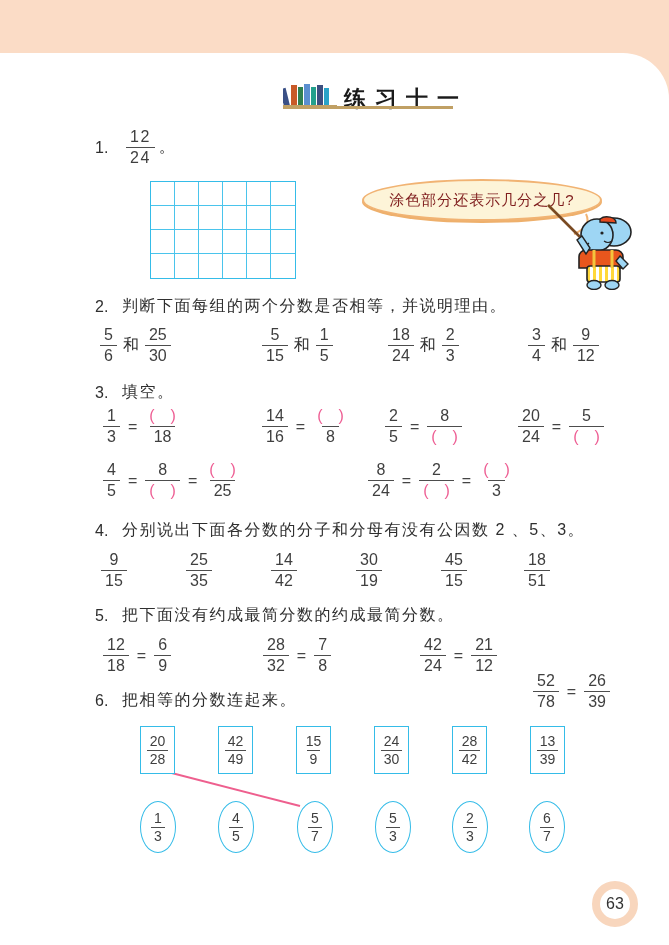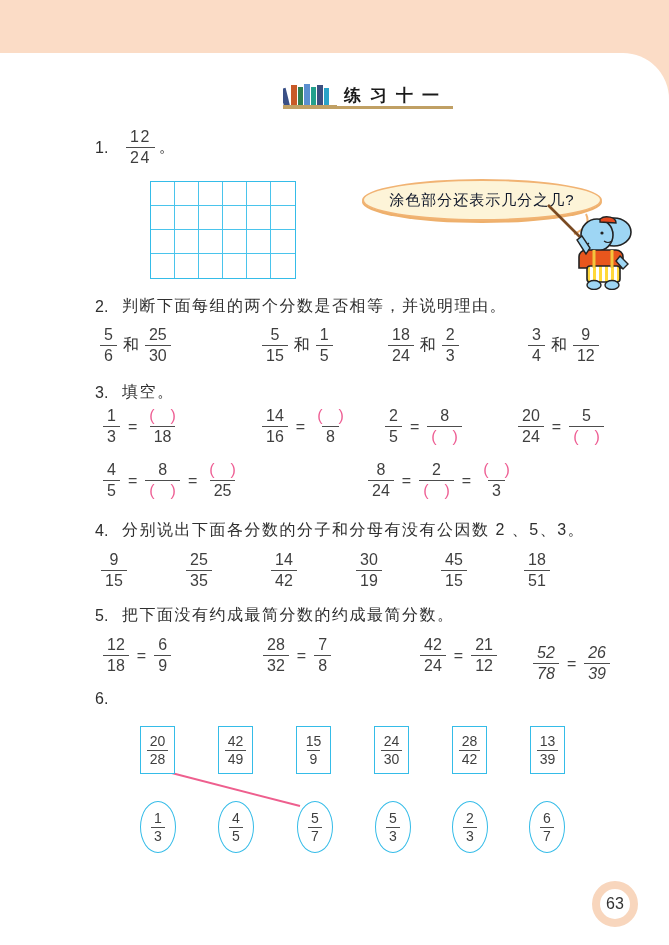--- a/index.html
+++ b/index.html
@@ -4,21 +4,21 @@
 <style>
   html,body{margin:0;padding:0;}
   body{width:669px;height:945px;position:relative;background:#fff;
        font-family:"Liberation Sans",sans-serif;color:#2f2f2f;overflow:hidden;}
   .band{position:absolute;top:0;left:0;width:669px;height:100px;background:#fbdcc6;}
   .panel{position:absolute;top:53px;left:0;width:669px;height:892px;background:#fff;
          border-top-right-radius:46px;}
   .abs{position:absolute;}
 
   
-  .title{position:absolute;left:344px;top:84px;font-size:17px;font-weight:bold;
+  .title{position:absolute;left:344px;top:84px;font-size:22px;font-weight:bold;
          letter-spacing:9px;color:#1a1a1a;}
   .shelf{position:absolute;left:283px;top:106px;width:170px;height:3px;background:#c0a064;}
 
   
   .prob{position:absolute;left:95px;font-size:16px;letter-spacing:1.5px;color:#2f2f2f;
         display:flex;align-items:center;}
   .pnum{display:inline-block;width:27px;letter-spacing:0;}
 
   
   .frac{display:inline-flex;flex-direction:column;align-items:center;
@@ -35,21 +35,21 @@
         grid-template-columns:repeat(6,24px);grid-template-rows:repeat(4,24px);
         border:1.8px solid #35bce8;}
   .gcell{border-right:1.3px solid #4ac4ec;border-bottom:1.3px solid #4ac4ec;}
   .gcell:nth-child(6n){border-right:none;}
   .gcell:nth-child(n+19){border-bottom:none;}
 
   
   .bubble{position:absolute;left:362px;top:179px;width:236px;height:38px;
           background:#fdf4d8;border:2px solid #f1b373;border-radius:50%;
           display:flex;align-items:center;justify-content:center;
-          font-size:15px;color:#0f172a;letter-spacing:1px;
+          font-size:15px;color:#7f1d1d;letter-spacing:1px;
           box-shadow:0 2px 0 #eeb06c;}
 
   
   .fbox{position:absolute;width:33px;height:46px;border:1.6px solid #35bce8;
         display:flex;align-items:center;justify-content:center;background:#fff;}
   .foval{position:absolute;width:34px;height:50px;border:1.6px solid #35bce8;
          border-radius:50%;display:flex;align-items:center;justify-content:center;background:#fff;}
   .fbox .frac,.foval .frac{font-size:14px;}
   .fbox .frac .fn,.foval .frac .fn{padding:0 3px 0;}
   .fbox .frac .fd,.foval .frac .fd{padding:0 3px 0;}
@@ -156,20 +156,21 @@
 <div class="prob" style="top:520px;">
   <span class="pnum">4.</span>
   <span>分别说出下面各分数的分子和分母有没有公因数 2 、5、3。</span>
 </div>
 <div class="prob" style="top:605px;">
   <span class="pnum">5.</span>
   <span>把下面没有约成最简分数的约成最简分数。</span>
 </div>
 <div class="prob" style="top:690px;">
   <span class="pnum">6.</span>
+  <span>把相等的分数连起来。</span>
 </div>
 
 <svg class="abs" style="left:140px;top:763px;" width="180" height="50" viewBox="0 0 180 50">
   <line x1="20" y1="7" x2="160" y2="43" stroke="#ee5f8e" stroke-width="2"></line>
 </svg>
 
 <div class="pagenum">
   <span>63</span>
 </div>
 
@@ -355,21 +356,21 @@
     <span class="frac">
       <span class="fn">42</span>
       <span class="fd">24</span>
     </span>
     <span class="op">=</span>
     <span class="frac">
       <span class="fn">21</span>
       <span class="fd">12</span>
     </span>
   </div>
-<div class="fgroup" style="top: 644px; left: 533px; font-style: italic;">
+<div class="fgroup" style="top: 672px; left: 533px;">
     <span class="frac">
       <span class="fn">52</span>
       <span class="fd">78</span>
     </span>
     <span class="op">=</span>
     <span class="frac">
       <span class="fn">26</span>
       <span class="fd">39</span>
     </span>
   </div>

